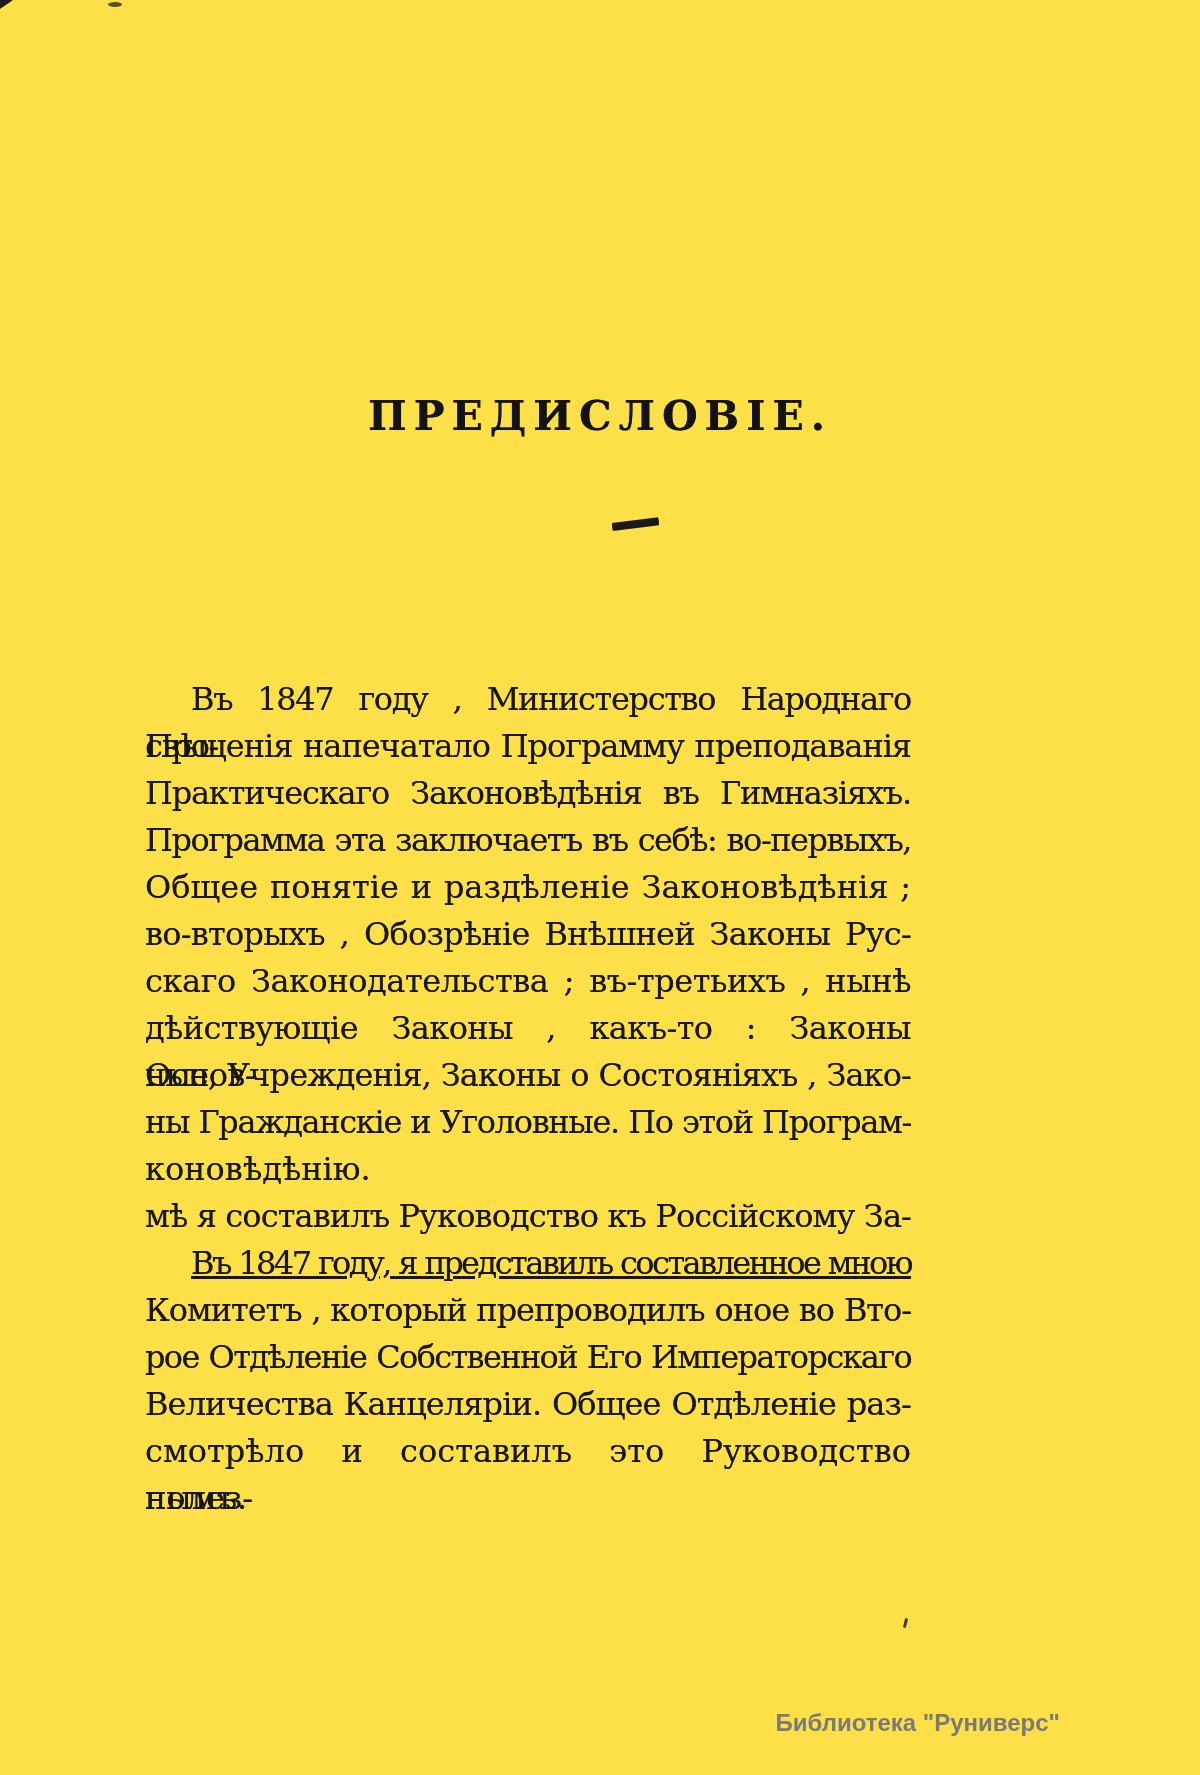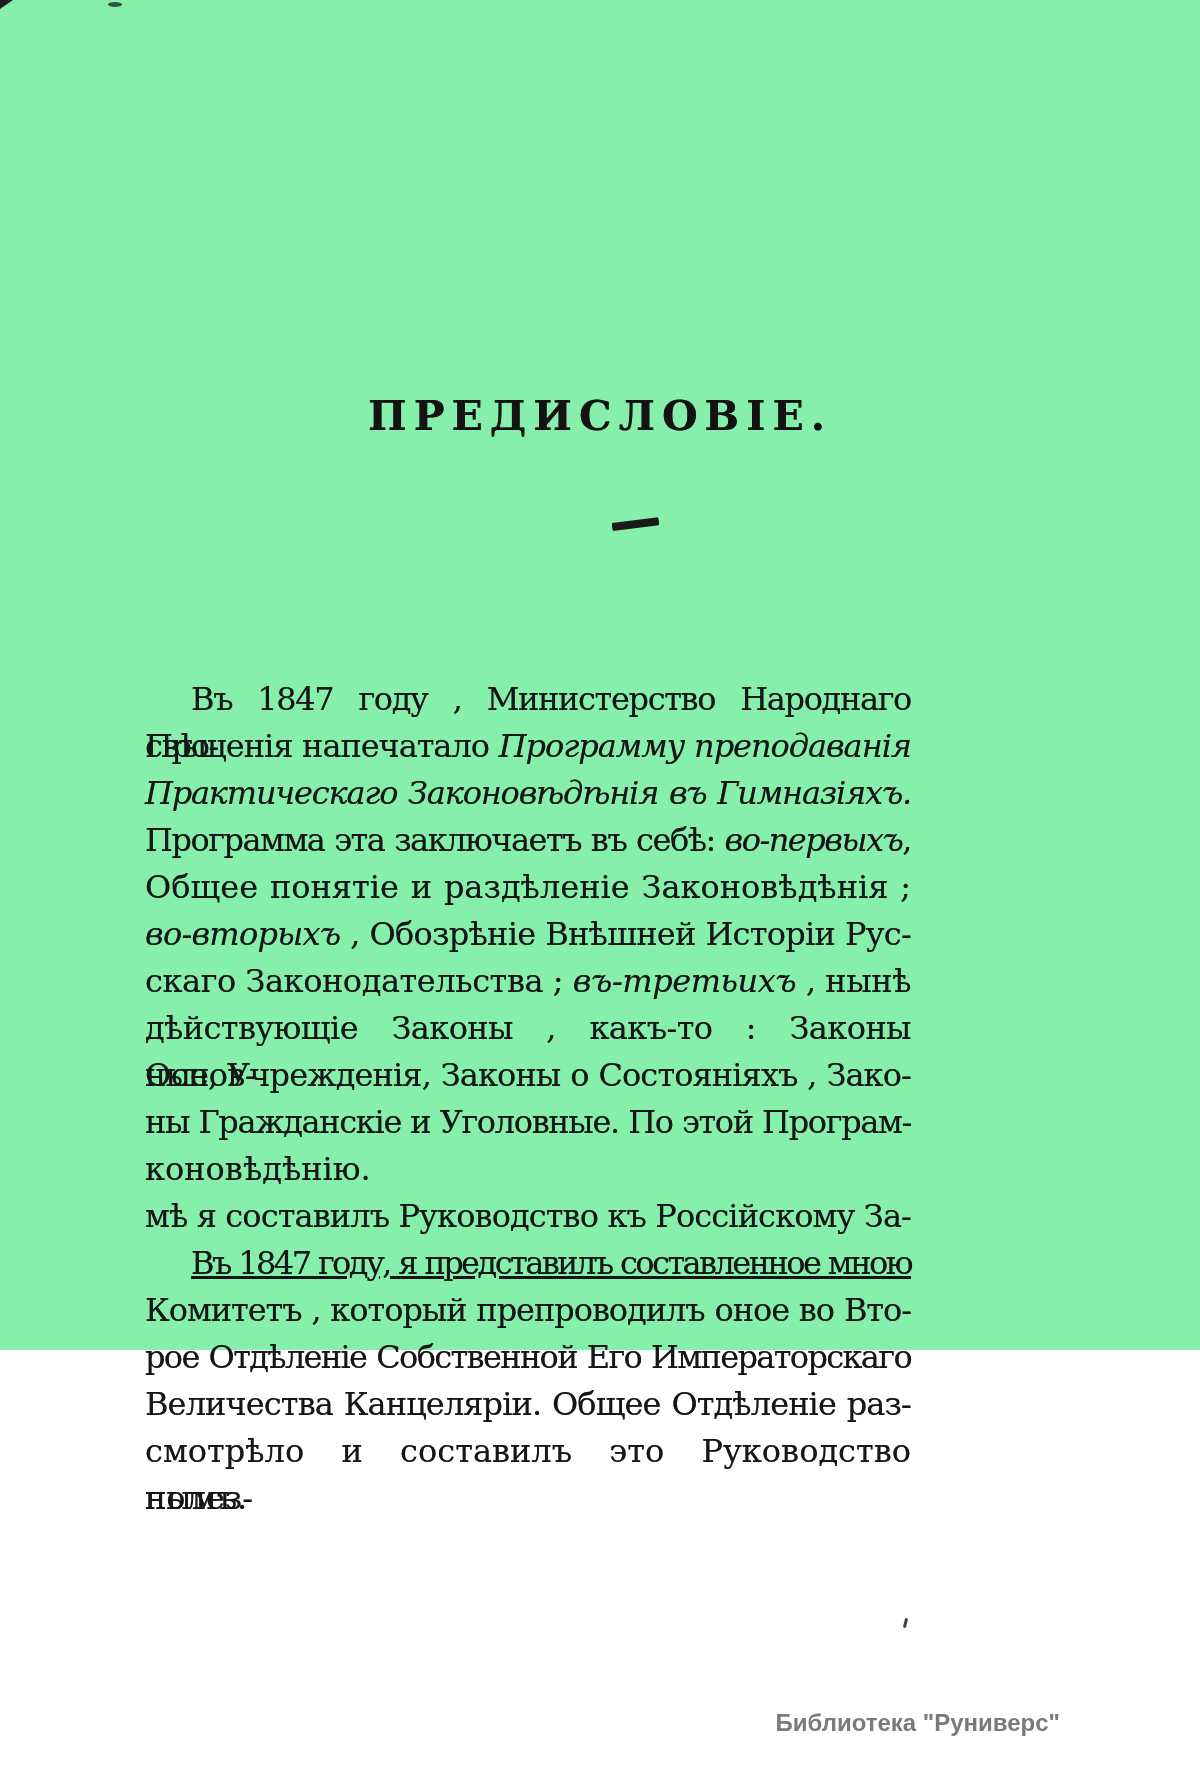--- a/index.html
+++ b/index.html
@@ -4,22 +4,22 @@
 <style>
   html, body {
     margin: 0; padding: 0;
     width: 1200px; height: 1775px;
     background: #ffffff;
     overflow: hidden;
     font-family: "DejaVu Serif", "Liberation Serif", serif;
   }
   .page {
     position: relative;
-    width: 1200px; height: 1350px;
-    background: #86efac;
+    width: 1200px; height: 1775px;
+    background: #fde047;
   }
   .page-title {
     position: absolute;
     top: 392px; left: 0;
     width: 1200px;
     margin: 0;
     text-align: center;
     font-size: 41px;
     font-weight: 700;
     letter-spacing: 7px;
@@ -50,21 +50,21 @@
     height: 47px;
     text-align: justify;
     text-align-last: justify;
     white-space: nowrap;
   }
   .line.last {
     text-align-last: left;
     text-align: left;
   }
   .line.indent { text-indent: 46px; }
-  .it { font-style: italic; }
+  .it { }
   .watermark {
     position: absolute;
     top: 1709px; left: 0;
     width: 1060px;
     text-align: right;
     font-family: "Liberation Sans", "DejaVu Sans", sans-serif;
     font-size: 24px;
     font-weight: bold;
     color: #7a7a7a;
   }
@@ -93,21 +93,21 @@
   <h1 class="page-title">ПРЕДИСЛОВІЕ.</h1>
 
   <div class="divider">—</div>
 
   <div class="text-block" id="text-block">
       <div class="line indent" style="letter-spacing: -1.35px; white-space: normal;"><span class="">Въ 1847 году , Министерство Народнаго Про-</span></div>
       <div class="line" style="letter-spacing: -1.05px; white-space: normal;"><span class="">свѣщенія напечатало </span><span class="it">Программу преподаванія</span></div>
       <div class="line" style="letter-spacing: -1.2px; white-space: normal;"><span class="it">Практическаго Законовѣдѣнія въ Гимназіяхъ.</span></div>
       <div class="line" style="letter-spacing: -1.5px; white-space: normal;"><span class="">Программа эта заключаетъ въ себѣ: </span><span class="it">во-первыхъ</span><span class="">,</span></div>
       <div class="line" style="white-space: normal;"><span class="">Общее понятіе и раздѣленіе Законовѣдѣнія ;</span></div>
-      <div class="line" style="letter-spacing: -0.75px; white-space: normal;"><span class="it">во-вторыхъ</span><span class=""> , Обозрѣніе Внѣшней Исторіи Рус-</span></div>
+      <div class="line" style="letter-spacing: -0.75px; white-space: normal;"><span class="it">во-вторыхъ</span><span class=""> , Обозрѣніе Внѣшней Законы Рус-</span></div>
       <div class="line" style="letter-spacing: -0.45px; white-space: normal;"><span class="">скаго Законодательства ; </span><span class="it">въ-третьихъ</span><span class=""> , нынѣ</span></div>
       <div class="line" style="letter-spacing: -0.6px; white-space: normal;"><span class="">дѣйствующіе Законы , какъ-то : Законы Основ-</span></div>
       <div class="line" style="letter-spacing: -0.9px; white-space: normal;"><span class="">ные, Учрежденія, Законы о Состояніяхъ , Зако-</span></div>
       <div class="line" style="letter-spacing: -1.35px; white-space: normal;"><span class="">ны Гражданскіе и Уголовные. По этой Програм-</span></div>
       <div class="line last" style="white-space: normal;"><span class="">коновѣдѣнію.</span></div>
       <div class="line" style="letter-spacing: -0.9px; white-space: normal;"><span class="">мѣ я составилъ Руководство къ Россійскому За-</span></div>
       <div class="line indent" style="letter-spacing: -2.55px; white-space: normal; text-decoration: underline;"><span class="">Въ 1847 году, я представилъ составленное мною</span></div>
       <div class="line" style="letter-spacing: -1.05px; white-space: normal;"><span class="">Комитетъ , который препроводилъ оное во Вто-</span></div>
       <div class="line" style="letter-spacing: -1.65px; white-space: normal;"><span class="">рое Отдѣленіе Собственной Его Императорскаго</span></div>
       <div class="line" style="letter-spacing: -0.9px; white-space: normal;"><span class="">Величества Канцеляріи. Общее Отдѣленіе раз-</span></div>

